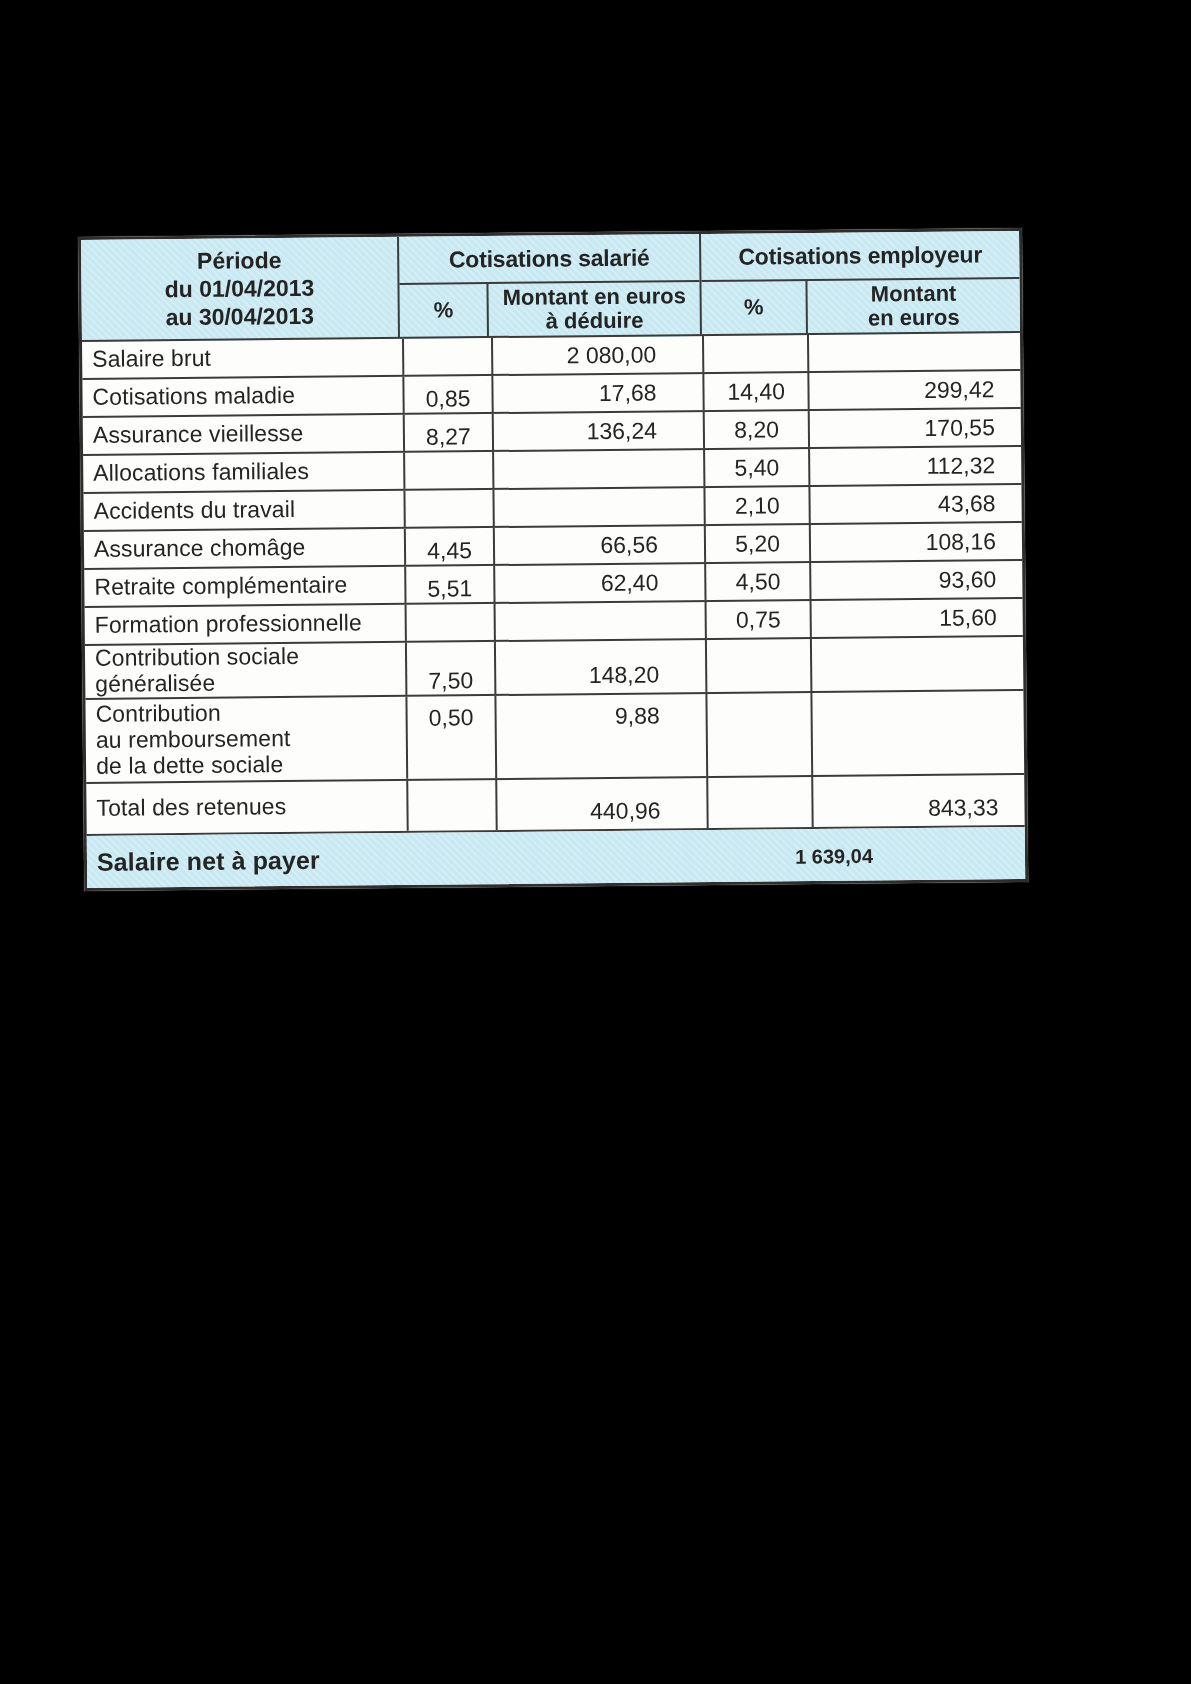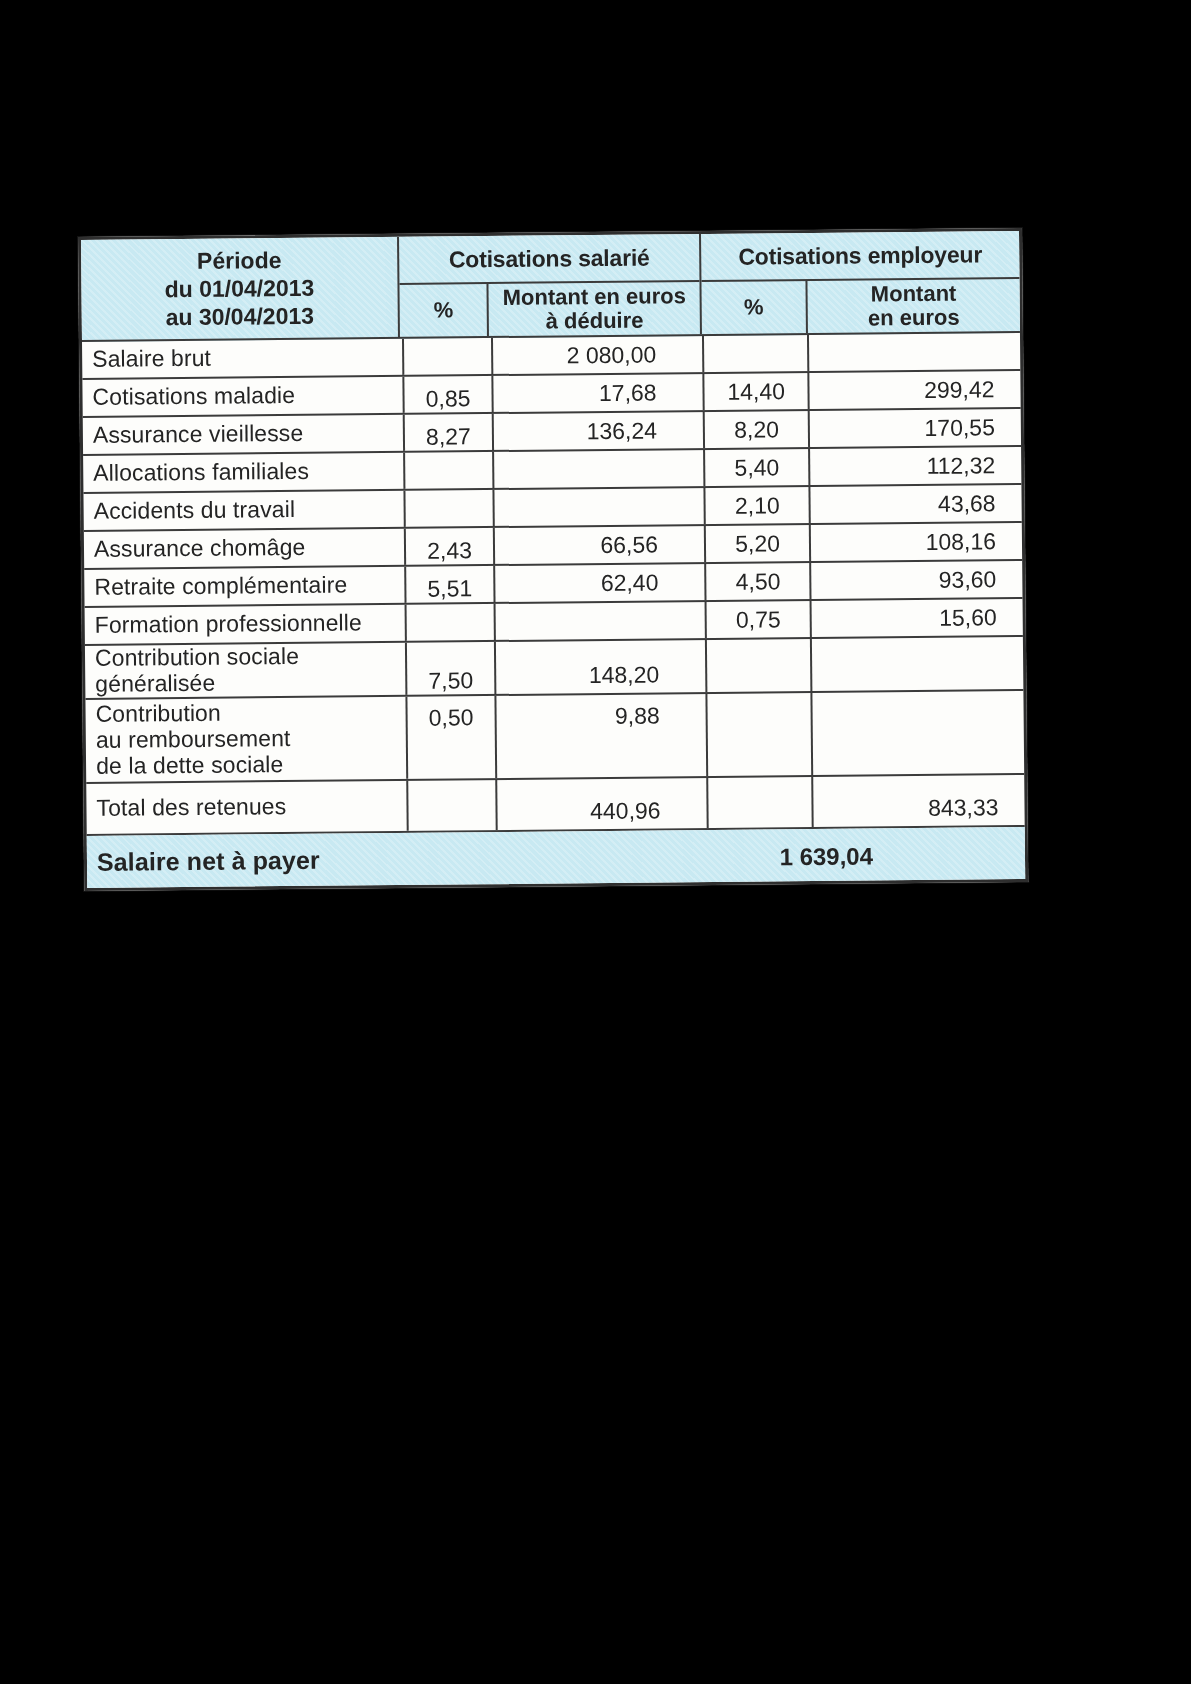--- a/index.html
+++ b/index.html
@@ -90,21 +90,21 @@
   .row.h-total{height:52px;}
 
   
   .tfoot{
     position:relative;height:52px;display:flex;align-items:center;
     box-sizing:border-box;
   }
   .tfoot .net-label{font-weight:bold;font-size:25px;padding-left:10px;letter-spacing:.1px;}
   .tfoot .net-amount{
     position:absolute;right:152px;top:54%;transform:translateY(-50%);
-    font-weight:bold;font-size:24px;
+    font-weight:bold;font-size:20px;
   }
 </style>
 </head>
 <body>
 
 <div class="page">
 
   <div class="artifact"></div>
   <div class="artifact2"></div>
 
@@ -167,21 +167,21 @@
     <div class="row">
       <div class="cell c-label">Accidents du travail</div>
       <div class="cell c-spct"></div>
       <div class="cell c-samt"></div>
       <div class="cell c-epct">2,10</div>
       <div class="cell c-eamt">43,68</div>
     </div>
 
     <div class="row">
       <div class="cell c-label">Assurance chomâge</div>
-      <div class="cell c-spct">2,43</div>
+      <div class="cell c-spct">4,45</div>
       <div class="cell c-samt">66,56</div>
       <div class="cell c-epct">5,20</div>
       <div class="cell c-eamt">108,16</div>
     </div>
 
     <div class="row">
       <div class="cell c-label">Retraite complémentaire</div>
       <div class="cell c-spct">5,51</div>
       <div class="cell c-samt">62,40</div>
       <div class="cell c-epct">4,50</div>

